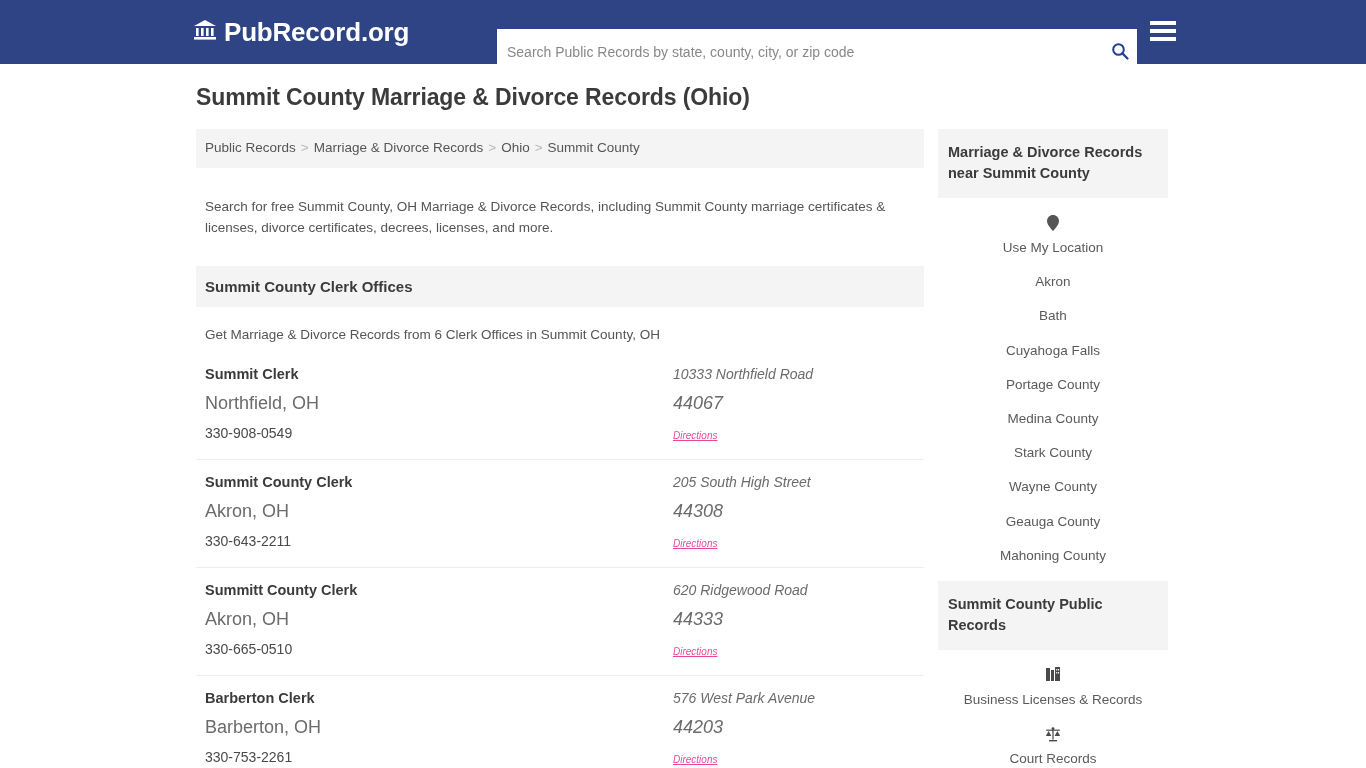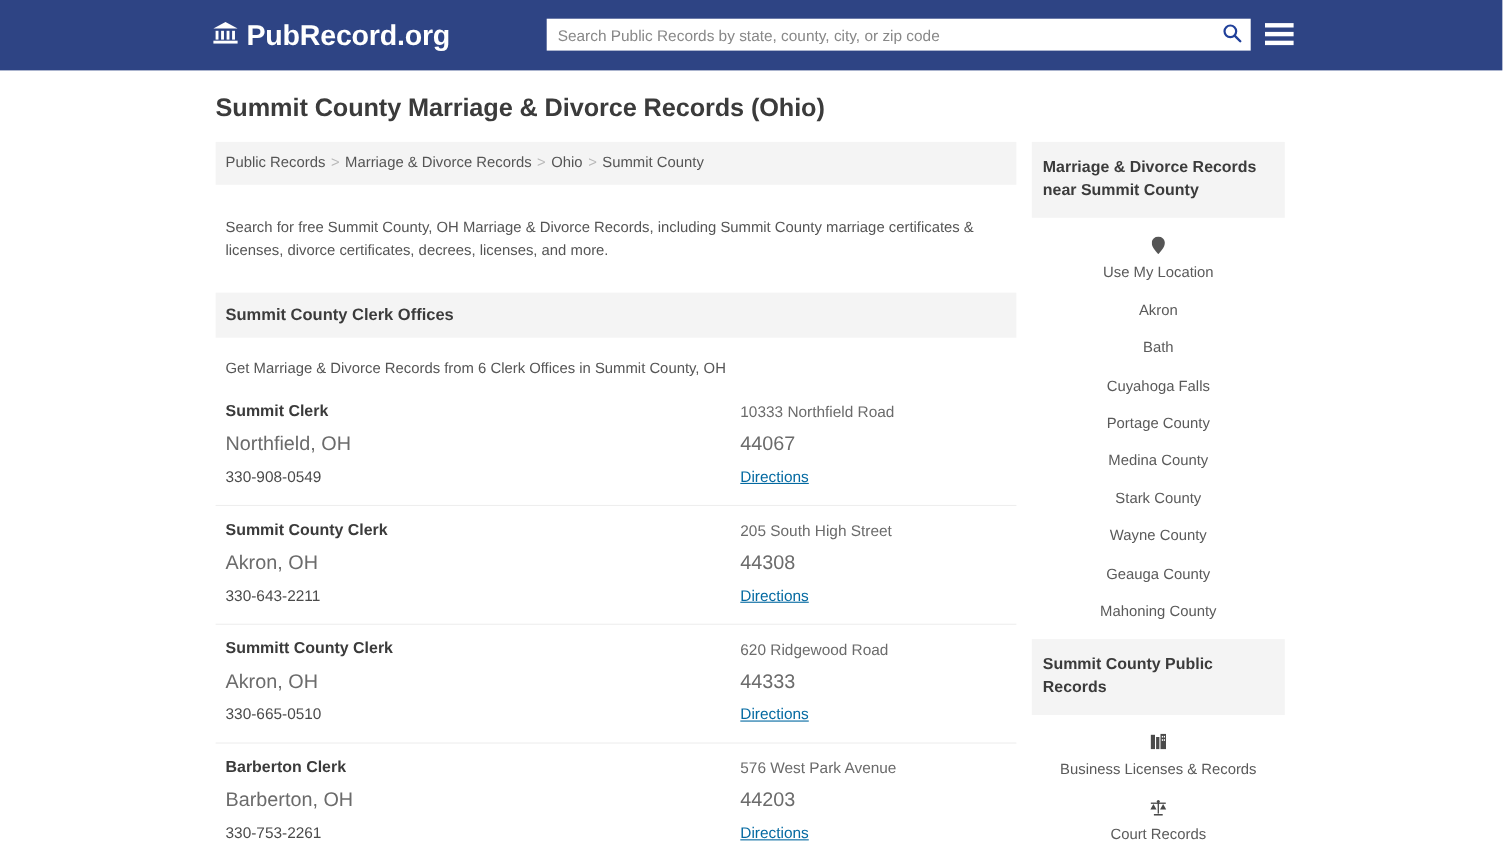--- a/index.html
+++ b/index.html
@@ -35,23 +35,23 @@
     font-size: 26px;
     font-weight: bold;
     letter-spacing: -0.2px;
     line-height: 1;
     white-space: nowrap;
   }
 
   .header-search {
     position: absolute;
     left: 497px;
-    top: 17px;
+    top: 29px;
     width: 640px;
-    height: 29px;
+    height: 46px;
     background: #ffffff;
     display: flex;
     align-items: center;
   }
   .header-search input {
     flex: 1;
     border: 0;
     outline: none;
     height: 100%;
     padding: 0 10px;
@@ -149,21 +149,21 @@
 
   
   .office-list { margin-top: 10px; }
   .office-row {
     display: flex;
     padding: 14px 9px 16px 9px;
     border-bottom: 1px solid #eeeeee;
   }
   .office-row:last-child { border-bottom: 0; }
   .office-left { width: 468px; }
-  .office-right { flex: 1; }
+  .office-right { flex: 1; font-style: italic; }
   .office-name {
     font-size: 14.5px;
     font-weight: bold;
     color: #3b3b3b;
     margin-bottom: 11px;
   }
   .office-city, .office-zip {
     font-size: 18px;
     color: #6b6b6b;
     margin-bottom: 11px;
@@ -171,22 +171,22 @@
   .office-phone, .office-street {
     font-size: 14px;
     color: #555;
   }
   .office-street {
     color: #6b6b6b;
     margin-bottom: 11px;
   }
   .office-phone { color: #4a4a4a; }
   .directions {
-    font-size: 14px;
-    color: #0369a1;
+    font-size: 10px;
+    color: #ec4899;
     text-decoration: underline;
     cursor: pointer;
     margin-top: 24px;
   }
 
   
   .side-block { margin-bottom: 8px; }
   .side-head {
     background: #f4f4f4;
     padding: 13px 10px 14px 10px;

